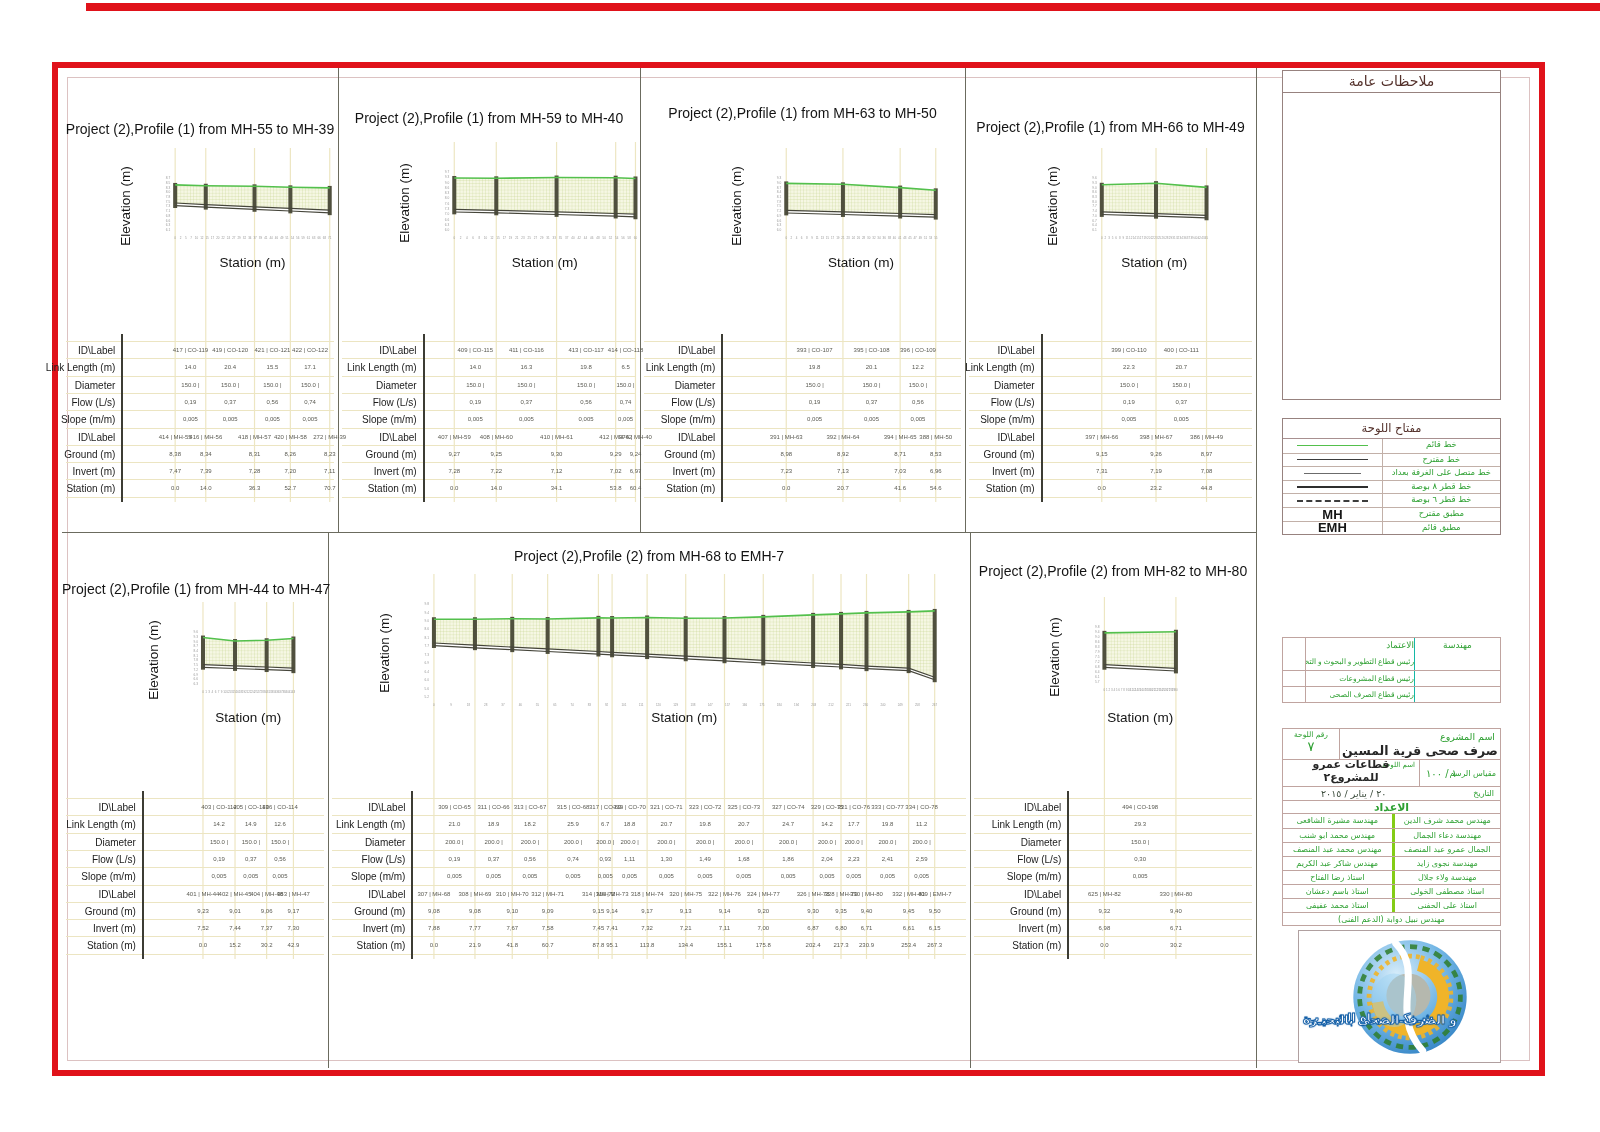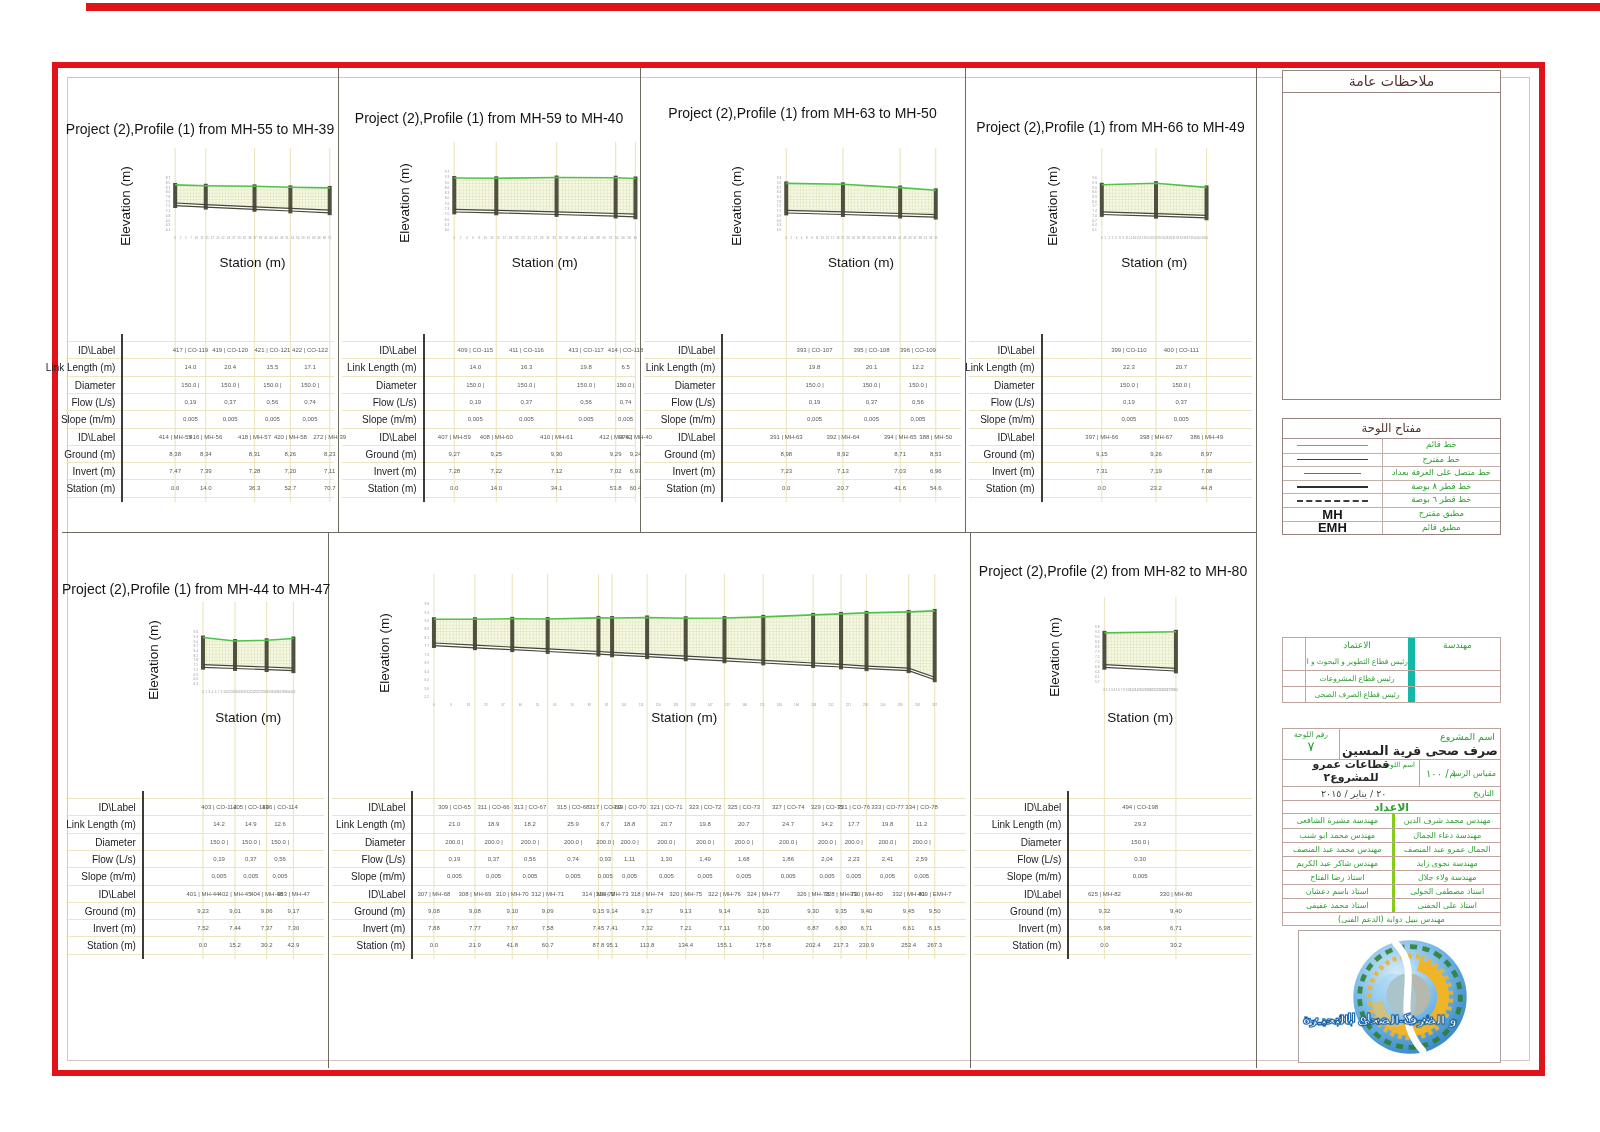--- a/index.html
+++ b/index.html
@@ -32,22 +32,22 @@
   .lg-row{display:flex;height:13.6px;border-top:1px solid #c2b0a8;box-sizing:border-box;}
   .lg-row:first-of-type{border-top:none}
   .lg-sym{width:46%;display:flex;align-items:center;justify-content:center;height:100%;
     border-right:1px solid #c2b0a8;box-sizing:border-box}
   .lg-lab{width:54%;text-align:center;font-size:8.5px;color:#2ea032;font-family:"DejaVu Sans",sans-serif}
   .lg-line{width:72%;height:0;border-top:1.5px solid #444}
   .lg-mh{font-size:13px;font-weight:bold;color:#161616;font-family:"Liberation Sans",sans-serif}
   .ap-row{display:flex;height:16px;box-sizing:border-box;border-top:1px solid #c0a4a0}
   .ap-row:first-child{border-top:none}
   .ap-narrow{width:23px;border-right:1px solid #c0a4a0;box-sizing:border-box}
-  .ap-role{width:109px;border-right:7px solid #14b8a6;box-sizing:border-box;text-align:center;
-    font-size:7.5px;line-height:15px;color:#2ea032;font-family:Liberation Sans, sans-serif;direction:rtl;white-space:nowrap;overflow:hidden}
+  .ap-role{width:109px;border-right:1px solid #14b8a6;box-sizing:border-box;text-align:right;
+    font-size:7.5px;line-height:15px;color:#2ea032;font-family:Liberation Serif, serif;direction:rtl;white-space:nowrap;overflow:hidden}
   .ap-sig{flex:1;text-align:center;font-size:9px;line-height:15px;color:#2ea032;font-family:"DejaVu Sans",sans-serif}
   .info-row{display:flex;box-sizing:border-box;border-top:1px solid #c0a4a0}
   .info-row:first-child{border-top:none}
   .green{color:#2ea032;font-family:"DejaVu Sans",sans-serif}
   .nm-row{display:flex;height:14px;border-top:1px solid #c0a4a0;box-sizing:border-box}
   .nm-row:first-child{border-top:none}
   .nm-cell{width:50%;box-sizing:border-box;text-align:center;font-size:8px;line-height:13px;
     color:#2ea032;font-family:"DejaVu Sans",sans-serif;direction:rtl;white-space:nowrap;overflow:hidden}
   .nm-cell.right{border-left:3px solid #84cc16}
   .logo-text{position:absolute;color:#fff;font-weight:bold;font-size:12px;white-space:nowrap;
@@ -750,20 +750,21 @@
         <text x="468.5" y="174" font-size="3" fill="#999" text-anchor="middle" font-family="Liberation Sans,sans-serif">194</text>
         <text x="485.8" y="174" font-size="3" fill="#999" text-anchor="middle" font-family="Liberation Sans,sans-serif">203</text>
         <text x="503.1" y="174" font-size="3" fill="#999" text-anchor="middle" font-family="Liberation Sans,sans-serif">212</text>
         <text x="520.4" y="174" font-size="3" fill="#999" text-anchor="middle" font-family="Liberation Sans,sans-serif">221</text>
         <text x="537.6" y="174" font-size="3" fill="#999" text-anchor="middle" font-family="Liberation Sans,sans-serif">230</text>
         <text x="554.9" y="174" font-size="3" fill="#999" text-anchor="middle" font-family="Liberation Sans,sans-serif">240</text>
         <text x="572.2" y="174" font-size="3" fill="#999" text-anchor="middle" font-family="Liberation Sans,sans-serif">249</text>
         <text x="589.4" y="174" font-size="3" fill="#999" text-anchor="middle" font-family="Liberation Sans,sans-serif">258</text>
         <text x="606.7" y="174" font-size="3" fill="#999" text-anchor="middle" font-family="Liberation Sans,sans-serif">267</text>
       </svg>
+      <div class="ptitle" style="top: 16px;">Project (2),Profile (2) from MH-68 to EMH-7</div>
       <div class="axis-anchor" style="left: 55.93px; top: 118.5px;"><span>Elevation (m)</span></div>
       <div class="xlab" style="left: 356.31px; top: 178px;">Station (m)</div>
       <div class="rowline" style="left: 4px; width: 634px; top: 266px;"></div>
       <div class="rowline" style="left: 4px; width: 634px; top: 283.3px;"></div>
       <div class="rowline" style="left: 4px; width: 634px; top: 300.6px;"></div>
       <div class="rowline" style="left: 4px; width: 634px; top: 317.9px;"></div>
       <div class="rowline" style="left: 4px; width: 634px; top: 335.2px;"></div>
       <div class="rowline" style="left: 4px; width: 634px; top: 352.5px;"></div>
       <div class="rowline" style="left: 4px; width: 634px; top: 369.8px;"></div>
       <div class="rowline" style="left: 4px; width: 634px; top: 387.1px;"></div>

